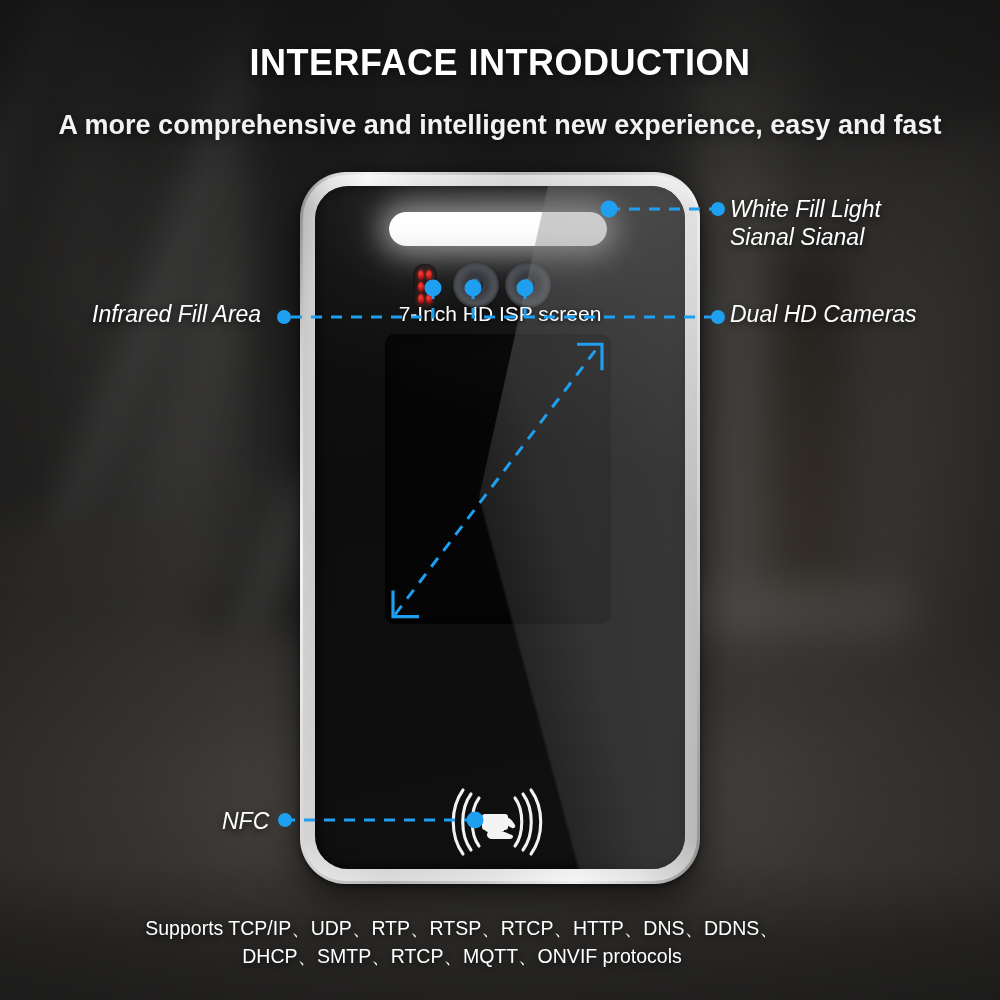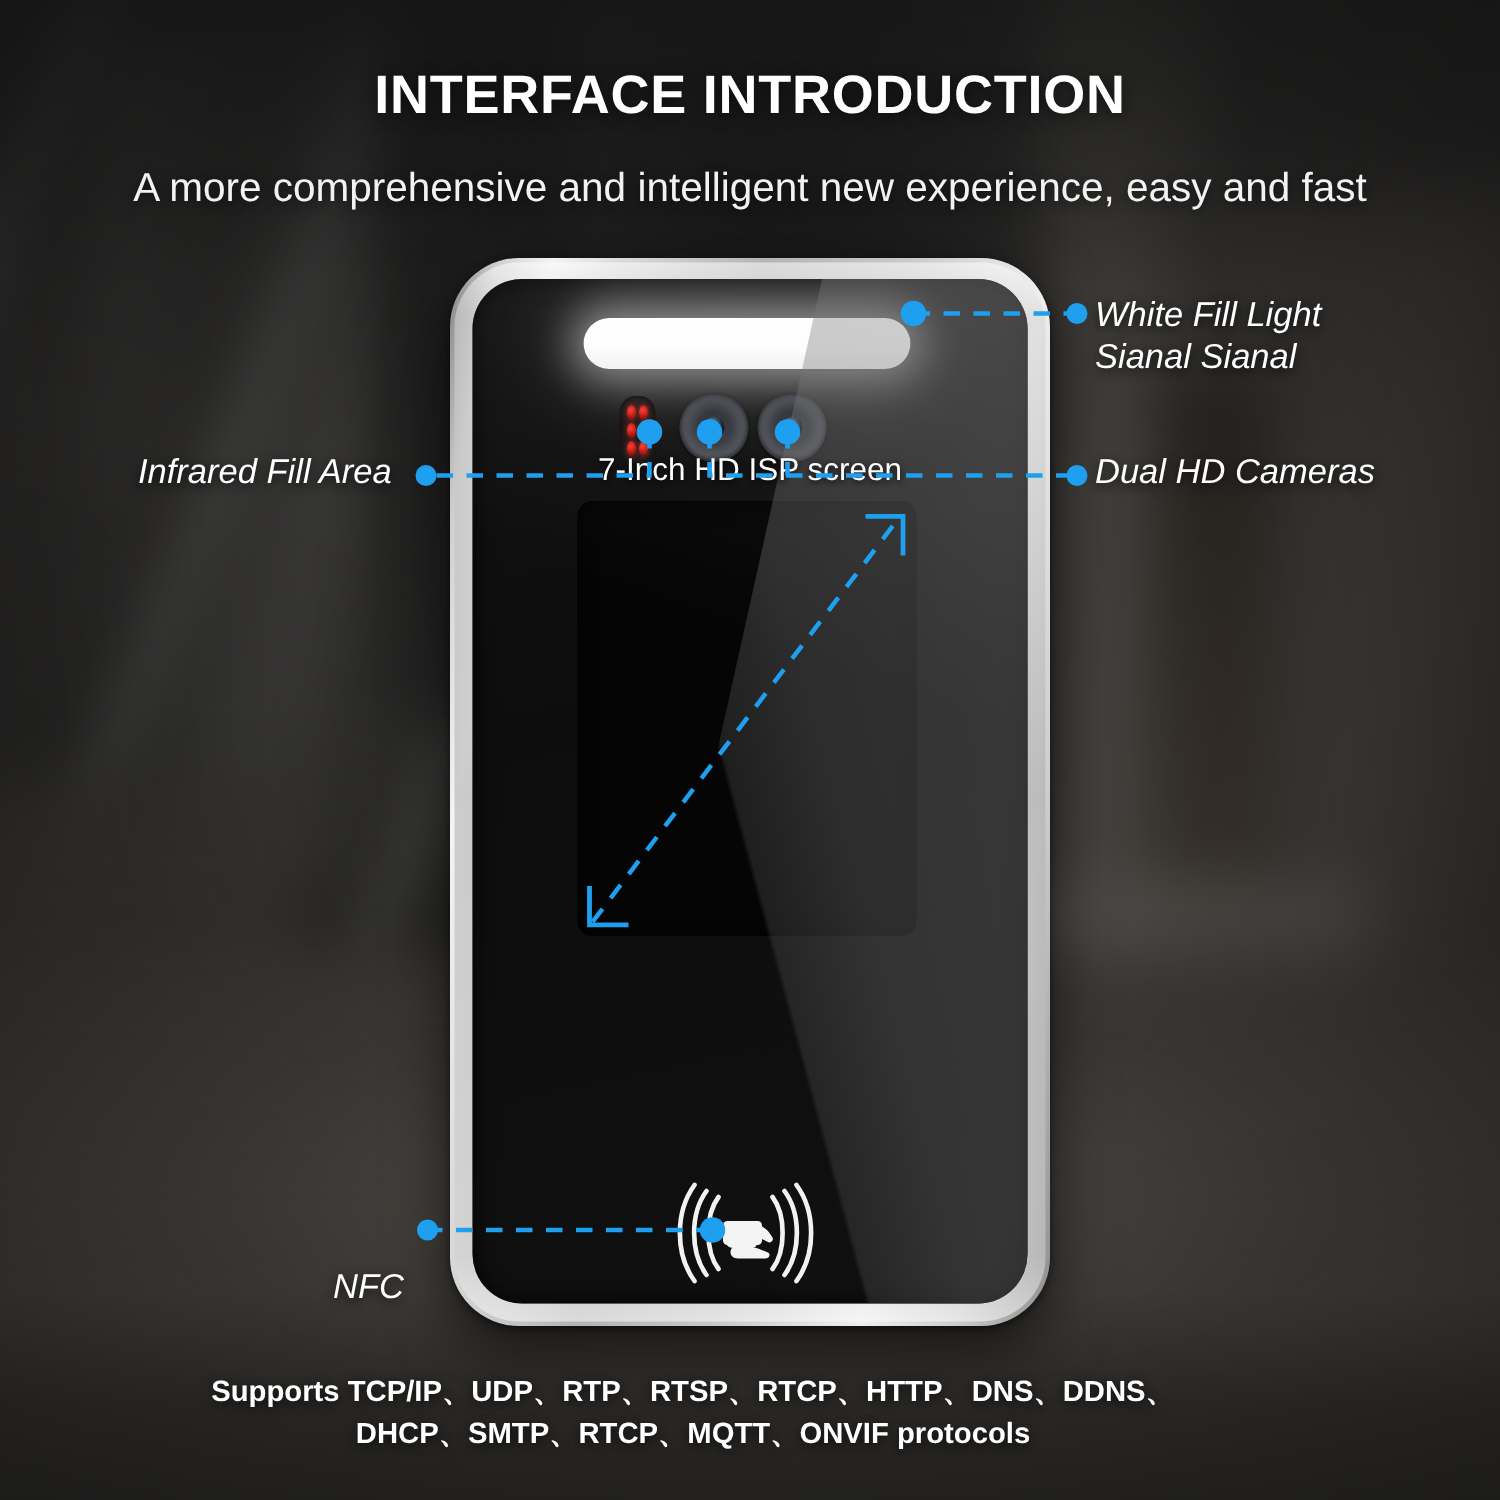--- a/index.html
+++ b/index.html
@@ -119,21 +119,21 @@
     position:absolute; left:0; top:42px; width:1000px;
     text-align:center;
     font-size:36px; font-weight:bold; color:#ffffff;
     letter-spacing:.5px;
     text-shadow:0 2px 10px rgba(0,0,0,.55);
     white-space:nowrap;
   }
   .subtitle{
     position:absolute; left:0; top:110px; width:1000px;
     text-align:center;
-    font-size:27px; font-weight:400; color:#f2f2f2;
+    font-size:27px; font-weight:700; color:#f2f2f2;
     text-shadow:0 2px 8px rgba(0,0,0,.55);
     white-space:nowrap;
   }
 
   
   #device{
     position:absolute;
     left:300px; top:172px;
     width:400px; height:712px;
   }
@@ -250,27 +250,27 @@
 
   .label{
     position:absolute; z-index:10;
     color:#ffffff; font-size:23px; font-weight:400;
     text-shadow:0 2px 7px rgba(0,0,0,.75);
     white-space:nowrap; line-height:1.22;font-style:italic;
   }
   .label.lbl-white-fill{ left:730px; top:195px; }
   .label.lbl-cameras  { left:730px; top:300px;text-align:right; }
   .label.lbl-infrared { left:92px;  top:300px; }
-  .label.lbl-nfc      { left:222px;  top:807px;margin-top:36px; }
+  .label.lbl-nfc      { left:222px;  top:807px; }
 
   
   .footer{
     position:absolute; left:0; top:915px; width:924px;
     text-align:center; z-index:10;
-    color:#ffffff; font-size:19.5px; font-weight:bold;
+    color:#ffffff; font-size:19.5px; font-weight:normal;
     line-height:1.42;
     text-shadow:0 2px 7px rgba(0,0,0,.7);
   }
   .footer div{ white-space:nowrap; }
 </style>
 </head>
 <body>
 
 <div id="stage">
 

